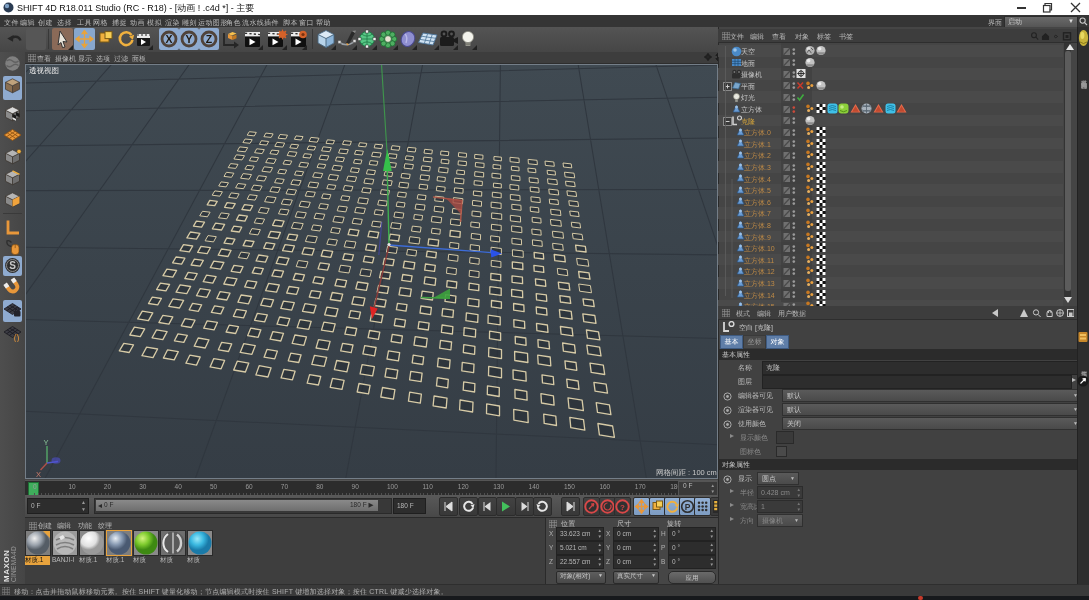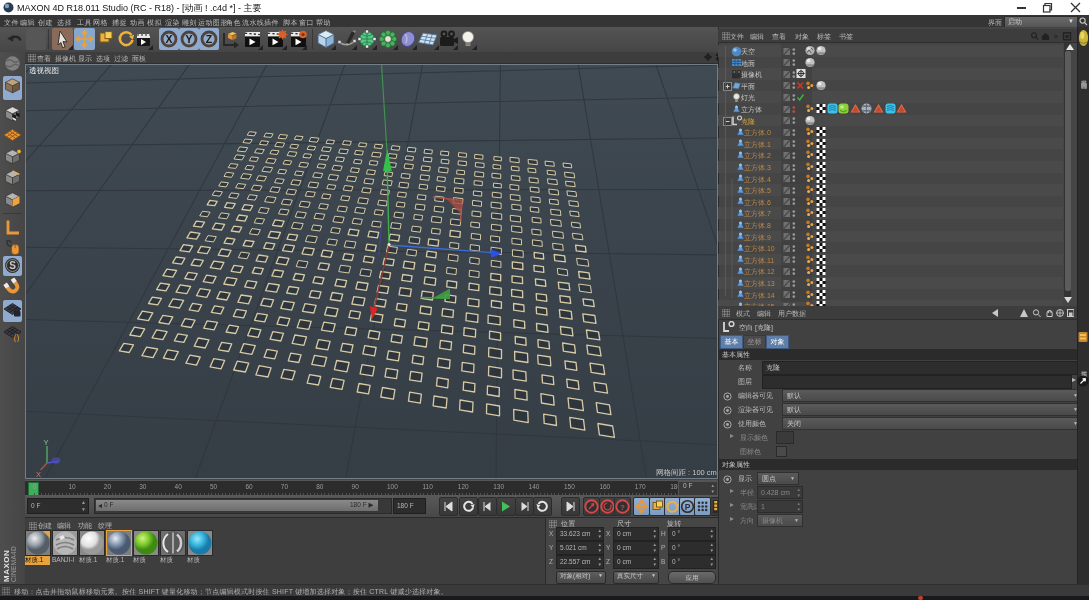--- a/index.html
+++ b/index.html
@@ -7,21 +7,21 @@
 .t{font-size:7.5px;color:#c3c3c3;white-space:nowrap;letter-spacing:.3px}
 svg{display:block}
 </style></head><body>
 <div class="ab" style="left:0;top:0;width:1089px;height:600px;background:#454545">
 
 <div class="ab" style="left:0;top:0;width:1089px;height:15px;background:#ffffff">
  <svg class="ab" style="left:3px;top:2px" width="11" height="11">
         <circle cx="5.5" cy="5.5" r="5" fill="#2a3b52"></circle>
         <circle cx="4" cy="4" r="2.2" fill="#7da0c4"></circle>
       </svg>
- <div class="ab" style="left:17px;top:2px;font-size:9px;color:#111">MAXON 4D R18.011 Studio (RC - R18) - [动画 ! .c4d *] - 主要</div>
+ <div class="ab" style="left:17px;top:2px;font-size:9px;color:#111">SHIFT 4D R18.011 Studio (RC - R18) - [动画 ! .c4d *] - 主要</div>
  <div class="ab" style="left:1017px;top:7px;width:9px;height:1.5px;background:#333"></div>
  <svg class="ab" style="left:1042px;top:2px" width="11" height="11">
         <path d="M3 3.5 v-2 h6.5 v6.5 h-2" fill="none" stroke="#333" stroke-width="1.2"></path>
         <rect x="1.5" y="3.5" width="6.5" height="6.5" fill="none" stroke="#333" stroke-width="1.2"></rect>
       </svg>
  <svg class="ab" style="left:1070px;top:2px" width="11" height="11">
         <path d="M1 1L10 10M10 1L1 10" stroke="#333" stroke-width="1.3"></path>
       </svg>
 </div>
 <div class="ab" style="left:0;top:15px;width:1089px;height:12px;background:#353535">

